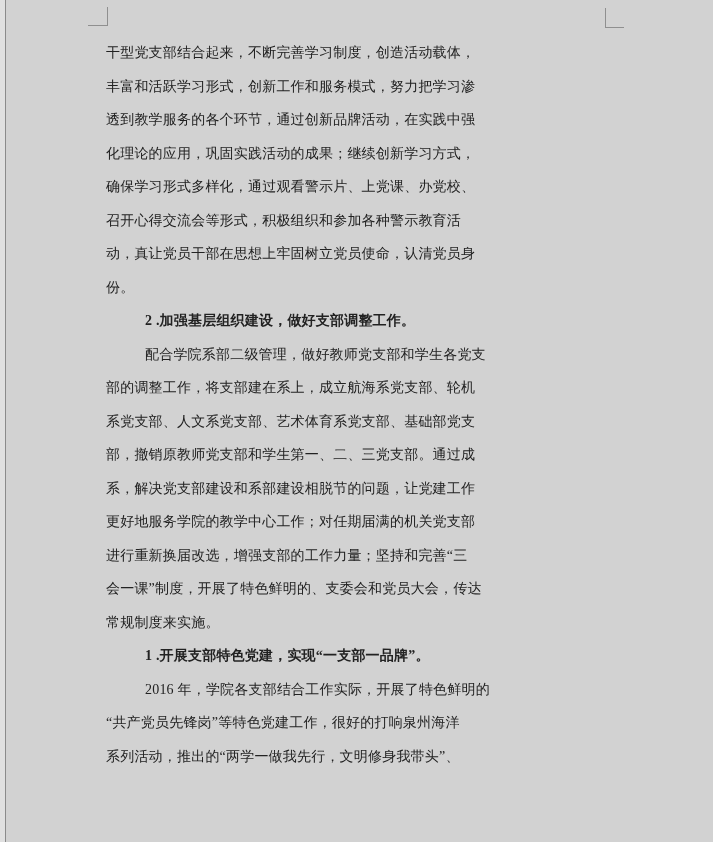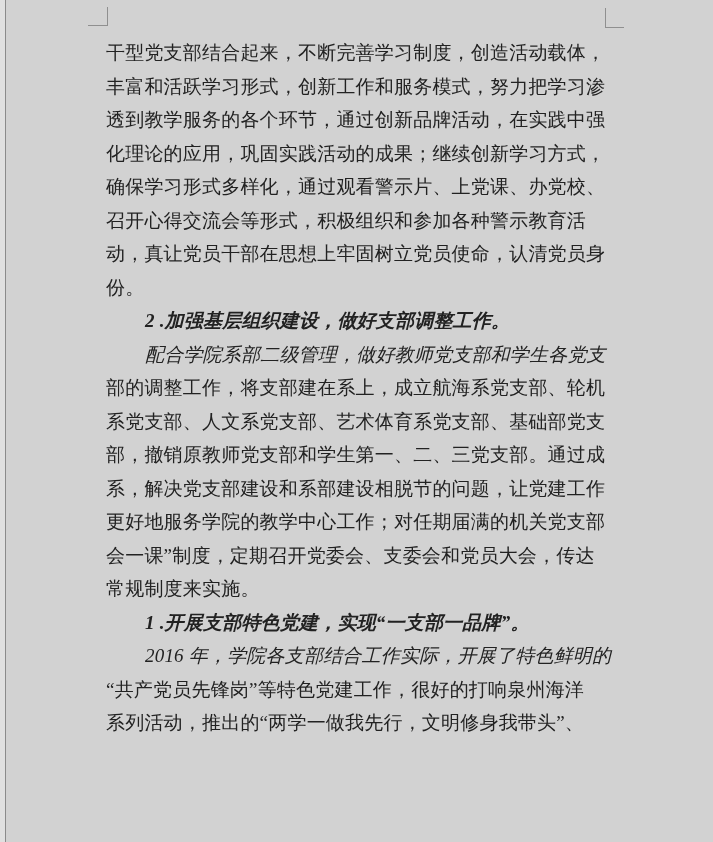--- a/index.html
+++ b/index.html
@@ -48,30 +48,29 @@
   .doc-body {
     position: absolute;
     left: 106px;
     top: 36px;
     width: 522px;
     color: #222222;
   }
   .text-line {
     height: 33.5px;
     line-height: 33.5px;
-    font-size: 19px;
+    font-size: 14px;
     letter-spacing: 0.2px;
     white-space: nowrap;
   }
   .text-line.bold {
     font-weight: bold;
   }
   .text-line.indent {
     text-indent: 39px;
-    font-style: italic;
   }
 </style>
 </head>
 <body>
 
 <div class="page">
   <div class="page-left-strip"></div>
   <div class="page-left-line"></div>
   <div class="crop-mark-tl"></div>
   <div class="crop-mark-tr"></div>
@@ -84,20 +83,21 @@
       <div class="text-line">召开心得交流会等形式，积极组织和参加各种警示教育活</div>
       <div class="text-line">动，真让党员干部在思想上牢固树立党员使命，认清党员身</div>
       <div class="text-line">份。</div>
       <div class="text-line bold indent">2 .加强基层组织建设，做好支部调整工作。</div>
       <div class="text-line indent">配合学院系部二级管理，做好教师党支部和学生各党支</div>
       <div class="text-line">部的调整工作，将支部建在系上，成立航海系党支部、轮机</div>
       <div class="text-line">系党支部、人文系党支部、艺术体育系党支部、基础部党支</div>
       <div class="text-line">部，撤销原教师党支部和学生第一、二、三党支部。通过成</div>
       <div class="text-line">系，解决党支部建设和系部建设相脱节的问题，让党建工作</div>
       <div class="text-line">更好地服务学院的教学中心工作；对任期届满的机关党支部</div>
-      <div class="text-line">会一课”制度，定期召开党委会、支委会和党员大会，传达</div>
+      <div class="text-line">进行重新换届改选，增强支部的工作力量；坚持和完善“三</div>
+      <div class="text-line">会一课”制度，开展了特色鲜明的、支委会和党员大会，传达</div>
       <div class="text-line">常规制度来实施。</div>
       <div class="text-line bold indent">1 .开展支部特色党建，实现“一支部一品牌”。</div>
       <div class="text-line indent">2016 年，学院各支部结合工作实际，开展了特色鲜明的</div>
       <div class="text-line">“共产党员先锋岗”等特色党建工作，很好的打响泉州海洋</div>
       <div class="text-line">系列活动，推出的“两学一做我先行，文明修身我带头”、</div>
     </div>
 </div>
 
 </body></html>

